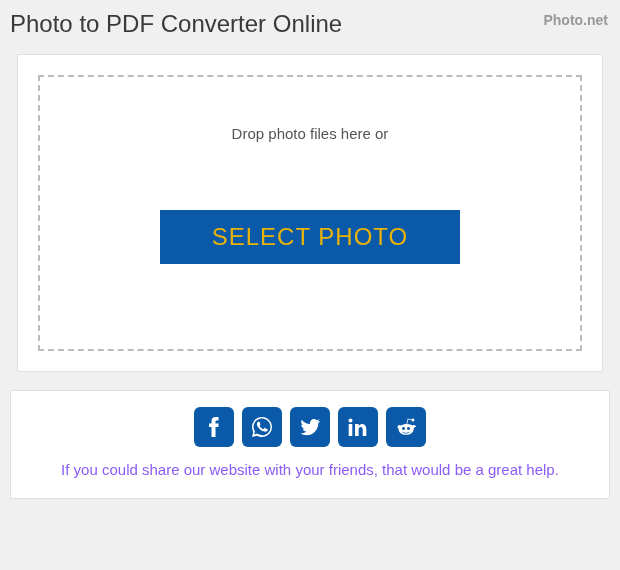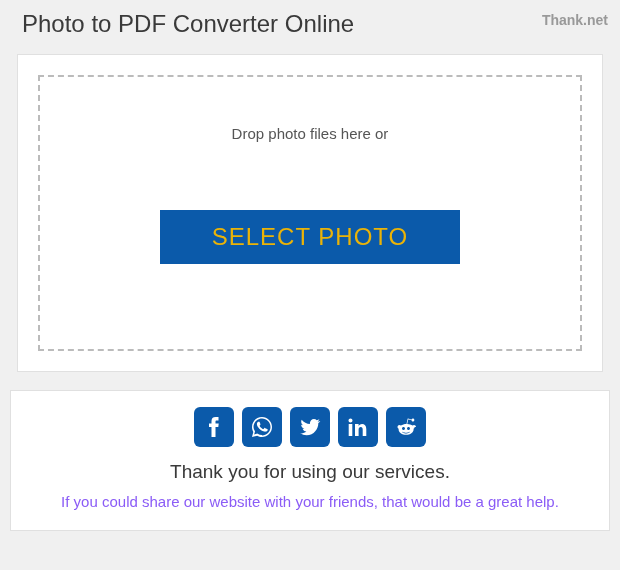--- a/index.html
+++ b/index.html
@@ -11,21 +11,21 @@
       font-family: "Segoe UI", Arial, sans-serif;
       background: #f0f0f0;
       width: 620px;
       height: 570px;
       overflow: hidden;
     }
     .header {
       display: flex;
       justify-content: space-between;
       align-items: flex-start;
-      padding: 10px 12px 8px 22px;
+      padding: 10px 12px 8px 10px;
     }
     .page-title {
       font-size: 24px;
       font-weight: 400;
       color: #3a3a3a;
     }
     .brand {
       font-size: 14px;
       font-weight: 600;
       color: #999;
@@ -97,21 +97,21 @@
     .help-text {
       font-size: 15px;
       color: #8b5cf6;
     }
   </style>
 </head>
 <body>
 
 <div class="header">
   <h1 class="page-title">Photo to PDF Converter Online</h1>
-  <div class="brand">Thank.net</div>
+  <div class="brand">Photo.net</div>
 </div>
 
 <div class="card">
   <div class="drop-zone">
     <div class="drop-text">Drop photo files here or</div>
     <button class="select-button">SELECT PHOTO</button>
   </div>
 </div>
 
 <div class="share-card">
@@ -135,15 +135,14 @@
       <svg viewBox="0 0 24 24">
           <path d="M4.5 3.5c-1.1 0-2 .9-2 2s.9 2 2 2 2-.9 2-2-.9-2-2-2zM2.7 21h3.6V9H2.7v12zM9 9v12h3.6v-6.3c0-1.7.8-2.7 2.2-2.7 1.3 0 1.9 1 1.9 2.7V21h3.6v-7c0-3.3-1.8-5-4.2-5-1.9 0-2.9 1-3.5 2V9H9z"></path>
         </svg>
     </div>
     <div class="share-icon">
       <svg viewBox="0 0 24 24">
           <path d="M22 12c0-1.1-.9-2-2-2-.5 0-1 .2-1.4.6-1.4-1-3.3-1.6-5.4-1.7l1-4.5 3.2.7c0 .8.7 1.5 1.5 1.5s1.5-.7 1.5-1.5S19.7 3.6 18.9 3.6c-.6 0-1.1.3-1.3.8l-3.6-.8c-.2 0-.4.1-.4.3l-1.1 5c-2.2 0-4.2.7-5.6 1.7-.4-.4-.9-.6-1.4-.6-1.1 0-2 .9-2 2 0 .8.5 1.5 1.2 1.8 0 .2-.1.4-.1.6 0 2.9 3.4 5.3 7.5 5.3s7.5-2.4 7.5-5.3c0-.2 0-.4-.1-.6.7-.3 1.2-1 1.2-1.8zM8 13.5c0-.8.7-1.5 1.5-1.5s1.5.7 1.5 1.5-.7 1.5-1.5 1.5S8 14.3 8 13.5zm7.5 4c-1 .9-2.9 1-3.5 1s-2.5-.1-3.5-1c-.2-.1-.2-.4 0-.5.1-.2.4-.2.5 0 .6.6 2 .8 3 .8s2.4-.2 3-.8c.1-.2.4-.2.5 0 .2.1.2.4 0 .5zm-1-2.5c-.8 0-1.5-.7-1.5-1.5s.7-1.5 1.5-1.5 1.5.7 1.5 1.5-.7 1.5-1.5 1.5z"></path>
         </svg>
     </div>
   </div>
-  <div class="thank-text">Thank you for using our services.</div>
   <div class="help-text">If you could share our website with your friends, that would be a great help.</div>
 </div>
 
 </body></html>

